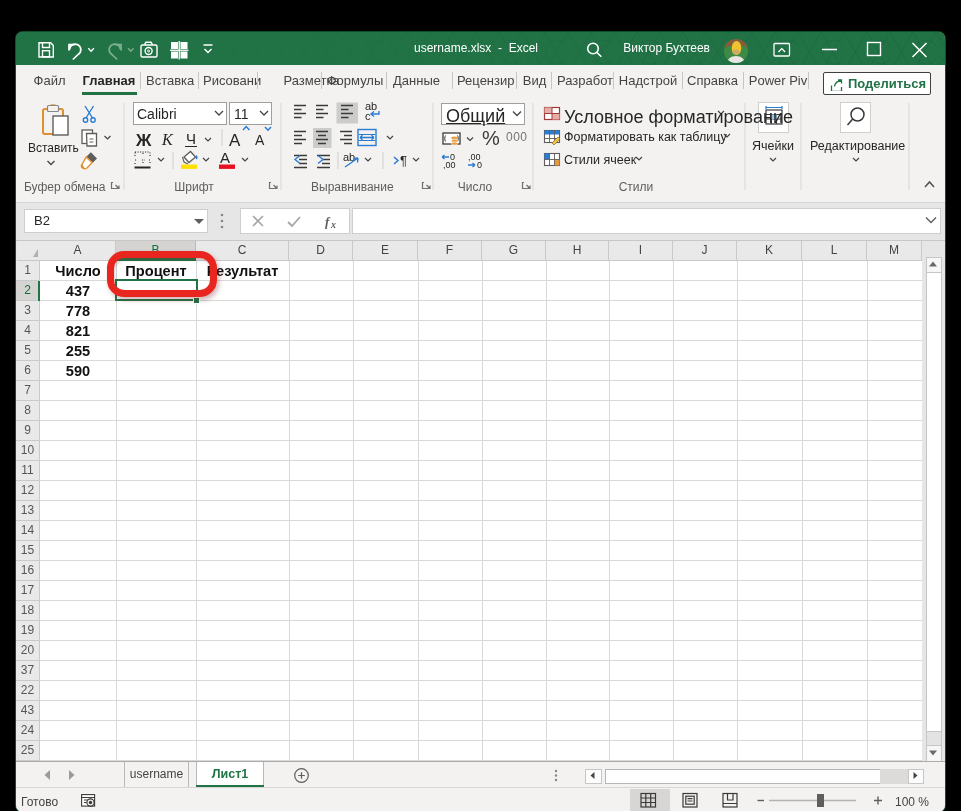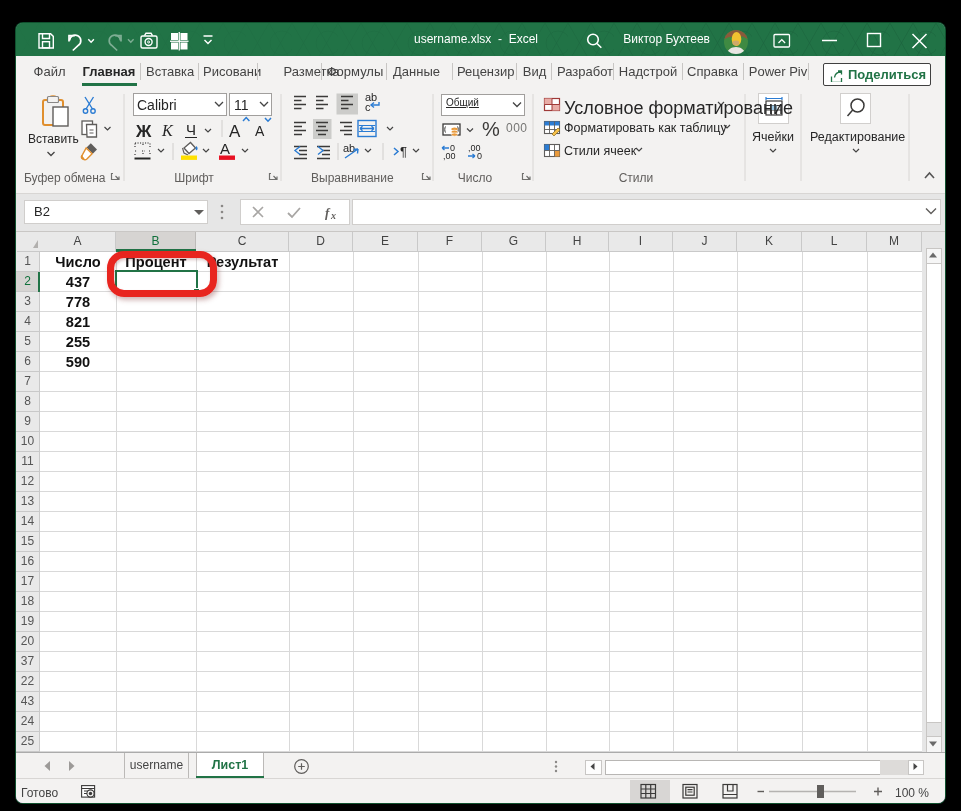--- a/index.html
+++ b/index.html
@@ -1,17 +1,17 @@
 <!DOCTYPE html>
 <html><head><meta charset="utf-8">
 <style>
   html,body{margin:0;padding:0;}
   body{width:961px;height:811px;background:#000;position:relative;overflow:hidden;
        font-family:"Liberation Sans",sans-serif;}
-  #win{position:absolute;left:16px;top:23px;width:929px;height:780px;background:#f0abfc;
+  #win{position:absolute;left:16px;top:32px;width:929px;height:780px;background:#f0abfc;
        border-radius:7px;overflow:hidden;box-shadow:0 0 0 1px #10512e;}
   .abs{position:absolute;}
   
   #titlebar{position:absolute;left:0;top:0;width:929px;height:33px;background:#1e6b41;}
   .wtxt{color:#fff;font-size:12px;}
   
   #tabrow{position:absolute;left:0;top:33px;width:929px;height:32px;background:#f3f2f1;}
   .tab{position:absolute;top:0;height:32px;line-height:32px;font-size:13px;color:#444;text-align:center;}
   .tabsep{position:absolute;top:7px;height:17px;width:1px;background:#c8c6c4;}
   
@@ -328,21 +328,21 @@
         <circle cx="841.5" cy="17.5" r="6.5"></circle>
         <path d="M836.7 22 l-5.2 6"></path>
       </g>
       <path d="M837 61 l3 3 3-3" stroke="#444" stroke-width="1.2" fill="none"></path>
       <line x1="893" y1="6" x2="893" y2="93" stroke="#d8d6d4"></line>
       <path d="M909 90 l4.5-5 4.5 5" stroke="#555" stroke-width="1.6" fill="none"></path>
     </svg>
     <div class="abs" style="left:12px;top:44px;width:46px;text-align:center;font-size:12px;color:#262626;">Вставить</div>
     <div class="abs" style="left:121px;top:9px;font-size:14px;color:#262626;">Calibri</div>
     <div class="abs" style="left:218px;top:9px;font-size:14px;color:#262626;">11</div>
-    <div class="abs" style="left:430px;top:9px;font-size:10px;color:#262626;text-decoration:underline;">Общий</div>
+    <div class="abs" style="left:430px;top:9px;font-size:18px;color:#262626;text-decoration:underline;">Общий</div>
     <div class="abs" style="left:548px;top:10px;font-size:18px;color:#262626;">Условное форматирование</div>
     <div class="abs" style="left:548px;top:33px;font-size:12.5px;color:#262626;">Форматировать как таблицу</div>
     <div class="abs" style="left:548px;top:56px;font-size:12.5px;color:#262626;">Стили ячеек</div>
     <div class="glabel" style="left:8px;width:76px;">Буфер обмена</div>
     <div class="glabel" style="left:140px;width:76px;">Шрифт</div>
     <div class="glabel" style="left:295px;width:76px;">Выравнивание</div>
     <div class="glabel" style="left:421px;width:76px;">Число</div>
     <div class="glabel" style="left:582px;width:76px;">Стили</div>
     <div class="abs" style="left:719px;top:42px;width:76px;text-align:center;font-size:12.5px;color:#262626;">Ячейки</div>
     <div class="abs" style="left:794px;top:42px;width:92px;text-align:center;font-size:12.5px;color:#262626;">Редактирование</div>

